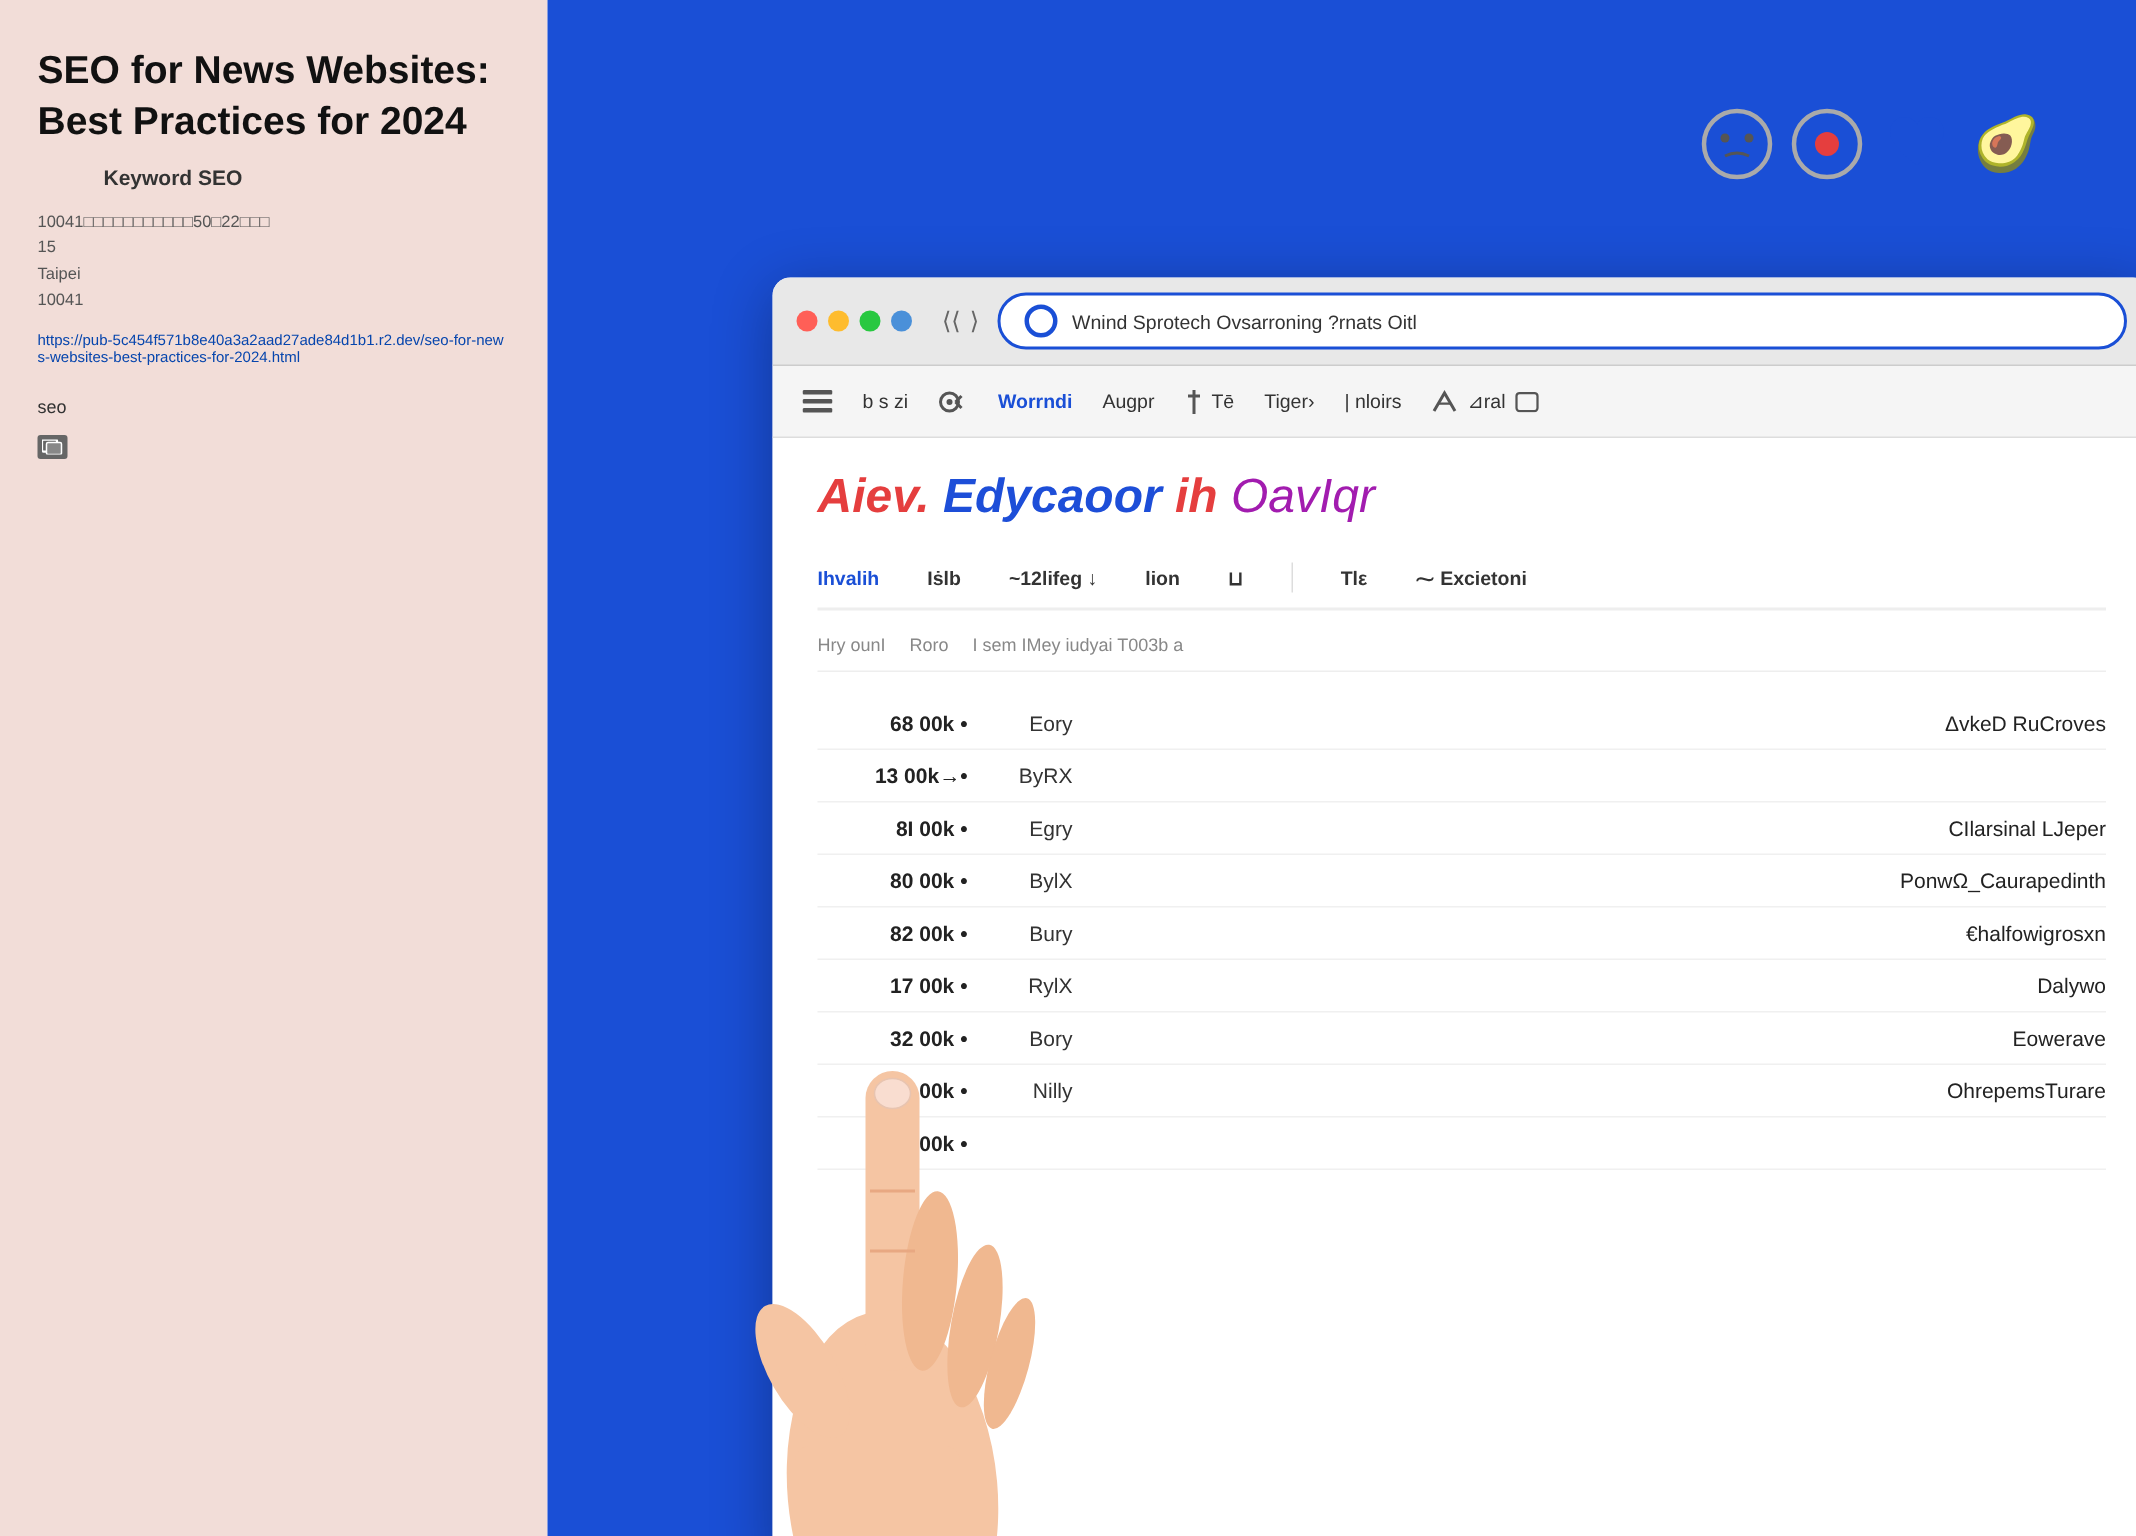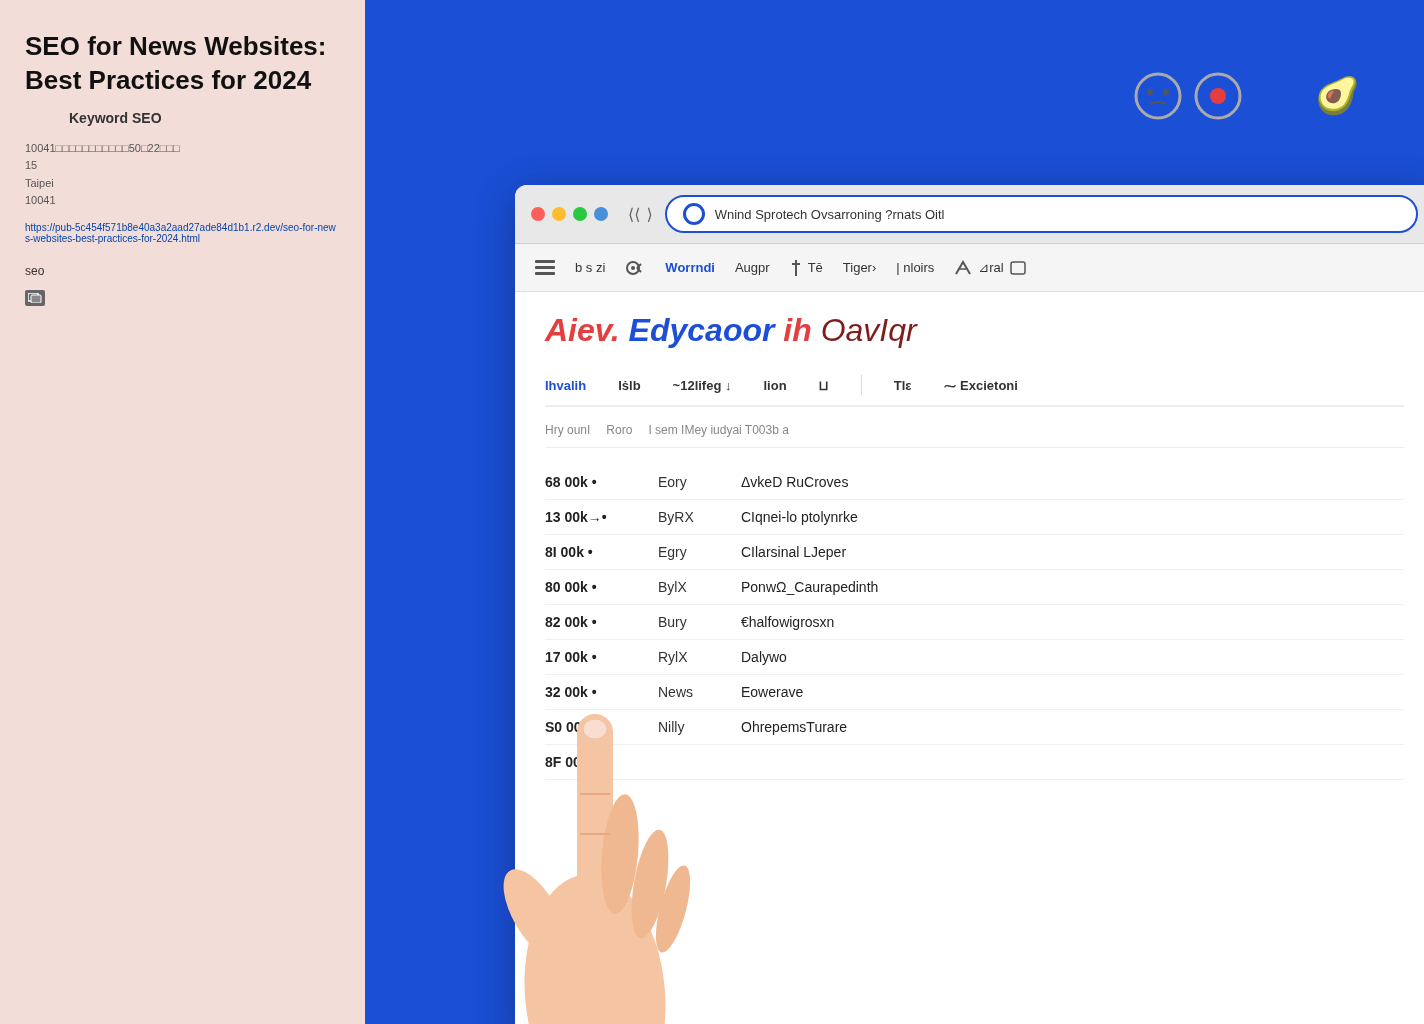--- a/index.html
+++ b/index.html
@@ -250,21 +250,22 @@
       height: 20px;
       background: #ddd;
     }
 
     
     .data-row {
       display: flex;
       align-items: center;
       padding: 9px 0;
       border-bottom: 1px solid #f0f0f0;
-      gap: 13px;
+      gap: 0;
+      text-align: right;
     }
 
     .col-volume {
       width: 100px;
       font-size: 14px;
       font-weight: 700;
       color: #222;
     }
 
     .col-metric {
@@ -418,21 +419,21 @@
         <svg width="16" height="14" viewBox="0 0 16 14" style="vertical-align:middle; margin-left:2px;">
           <rect x="1" y="1" width="14" height="12" rx="2" fill="none" stroke="#555" stroke-width="1.5"></rect>
         </svg>
       </span>
     </div>
 
     <div class="browser-content">
 
       <div class="page-heading">
         <em><span>Aiev. </span><span style="color:#1d4ed8;">Edycaoor</span><span> ih</span></em>
-        <span style="color:#7f1d1d; font-weight:400;"> OavIqr</span>
+        <span style="color:#a21caf; font-weight:400;"> OavIqr</span>
       </div>
 
       <div class="data-table-header">
         <span class="table-header-item accent">Ihvalih</span>
         <span class="table-header-item">Iṡlb</span>
         <span class="table-header-item">~12lifeg ↓</span>
         <span class="table-header-item">lion</span>
         <span class="table-header-item">⊔</span>
         <div class="header-divider"></div>
         <span class="table-header-item">Tlε</span>
@@ -446,21 +447,20 @@
       </div>
 
       <div class="data-row">
         <span class="col-volume">68 00k •</span>
         <span class="col-metric">Eory</span>
         <span class="col-name">ΔvkeD  RuCroves</span>
       </div>
       <div class="data-row">
         <span class="col-volume">13 00k→•</span>
         <span class="col-metric">ByRX</span>
-        <span class="col-name">CIqnei-lo ptolynrke</span>
       </div>
       <div class="data-row">
         <span class="col-volume">8I  00k •</span>
         <span class="col-metric">Egry</span>
         <span class="col-name">CIlarsinal LJeper</span>
       </div>
       <div class="data-row">
         <span class="col-volume">80 00k •</span>
         <span class="col-metric">BylX</span>
         <span class="col-name">PonwΩ_Caurapedinth</span>
@@ -470,21 +470,21 @@
         <span class="col-metric">Bury</span>
         <span class="col-name">€halfowigrosxn</span>
       </div>
       <div class="data-row">
         <span class="col-volume">17 00k •</span>
         <span class="col-metric">RylX</span>
         <span class="col-name">Dalywo</span>
       </div>
       <div class="data-row">
         <span class="col-volume">32 00k •</span>
-        <span class="col-metric">News</span>
+        <span class="col-metric">Bory</span>
         <span class="col-name">Eowerave</span>
       </div>
       <div class="data-row">
         <span class="col-volume">S0 00k •</span>
         <span class="col-metric">Nilly</span>
         <span class="col-name">OhrepemsTurare</span>
       </div>
       <div class="data-row">
         <span class="col-volume">8F 00k •</span>
         <span class="col-metric"></span>

